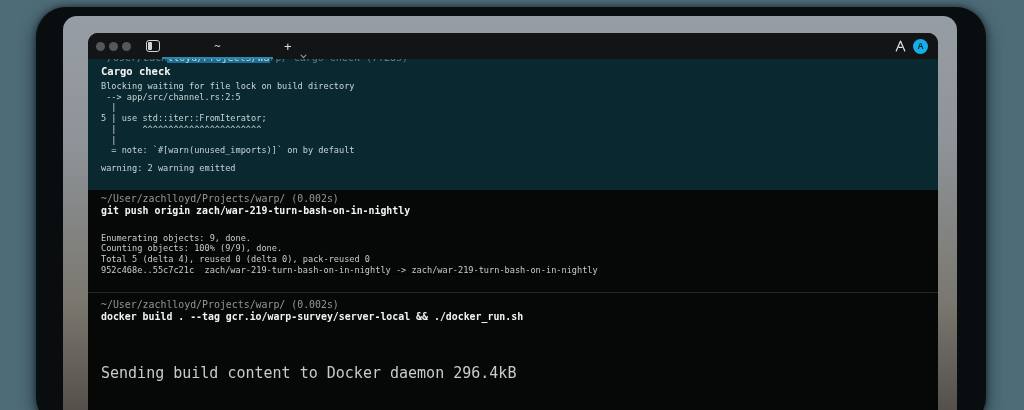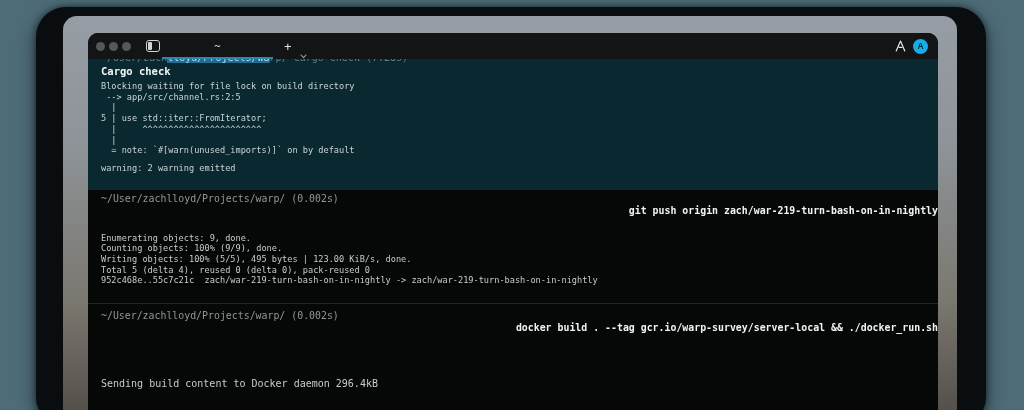--- a/index.html
+++ b/index.html
@@ -57,25 +57,25 @@
   .sliver .sel{background:var(--selection-background);color:#bcd9e4;}
   .b-title{font:bold 10.5px/12px "DejaVu Sans Mono",monospace;color:#f2f5f5;}
   .outs{margin-top:4px;}
   .tline{white-space:pre;font:8.6px/10.7px "DejaVu Sans Mono",monospace;color:#c8d5d6;}
   .b-dark .tline{color:#c7cbcb;}
   .mt7{margin-top:7px;}
   .mt9{margin-top:9px;}
   .b-git{padding-top:3px;padding-bottom:17px;}
   .b-git .outs{margin-top:16px;text-decoration:underline;}
   .prompt{white-space:pre;font:9.9px/12px "DejaVu Sans Mono",monospace;color:#8f9799;}
-  .cmd{white-space:pre;font:bold 9.9px/12px "DejaVu Sans Mono",monospace;color:#f1f3f3;text-align:right;}
+  .cmd{white-space:pre;font:bold 9.9px/12px "DejaVu Sans Mono",monospace;color:#f1f3f3;}
   .divider{height:1px;background:#232628;flex:0 0 1px;}
   .b-docker{padding-top:6px;}
   .b-docker .outs{margin-top:5px;}
-  .b-docker .tline{font-size:10px;line-height:12px;margin-top:44px;}
+  .b-docker .tline{font-size:15px;line-height:12px;margin-top:44px;}
 </style>
 </head>
 <body>
 
 <div class="stage">
   <div class="bezel"></div>
   <div class="surface"></div>
 
   <div class="terminal">
 
@@ -130,21 +130,20 @@
           <div class="tline mt7">warning: 2 warning emitted</div>
         </div>
       </div>
 
       <div class="block b-dark b-git">
         <div class="prompt">~/User/zachlloyd/Projects/warp/ (0.002s)</div>
         <div class="cmd">git push origin zach/war-219-turn-bash-on-in-nightly</div>
         <div class="outs">
           <div class="tline">Enumerating objects: 9, done.</div>
           <div class="tline">Counting objects: 100% (9/9), done.</div>
-          <div class="tline">Writing objects: 100% (5/5), 495 bytes | 123.00 KiB/s, done.</div>
           <div class="tline">Total 5 (delta 4), reused 0 (delta 0), pack-reused 0</div>
           <div class="tline">952c468e..55c7c21c  zach/war-219-turn-bash-on-in-nightly -&gt; zach/war-219-turn-bash-on-in-nightly</div>
         </div>
       </div>
 
       <div class="divider"></div>
 
       <div class="block b-dark b-docker">
         <div class="prompt">~/User/zachlloyd/Projects/warp/ (0.002s)</div>
         <div class="cmd">docker build . --tag gcr.io/warp-survey/server-local &amp;&amp; ./docker_run.sh</div>

